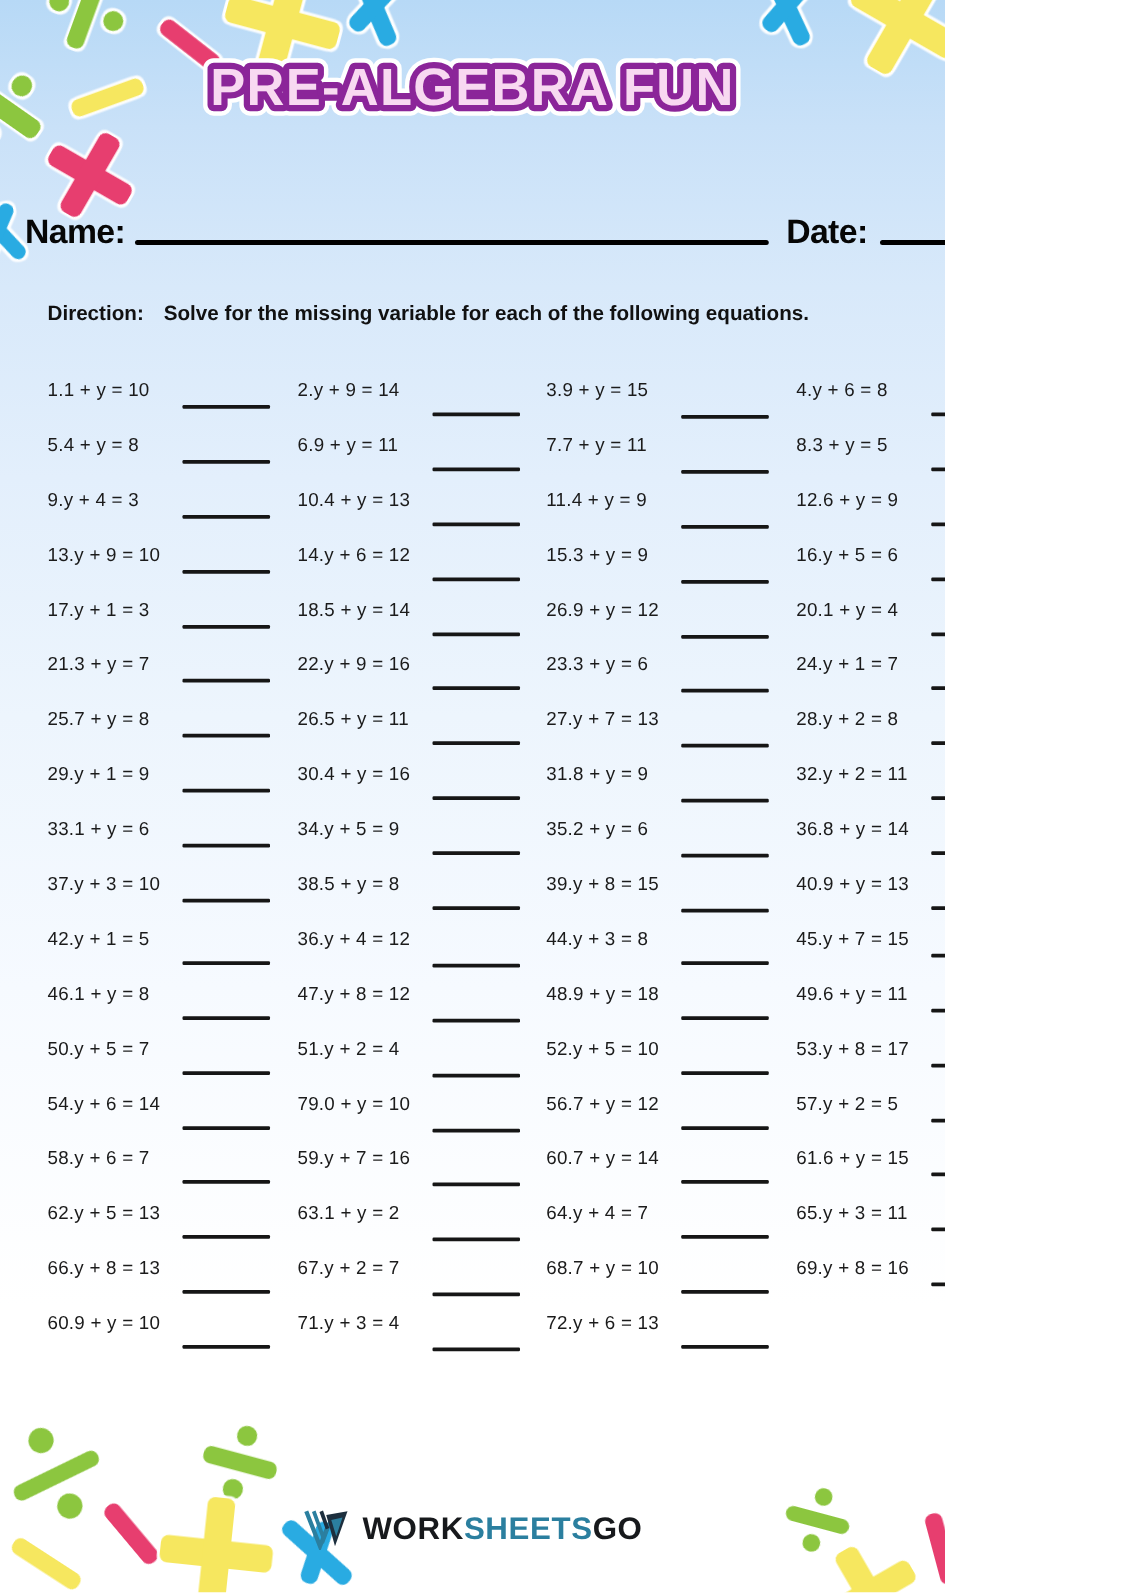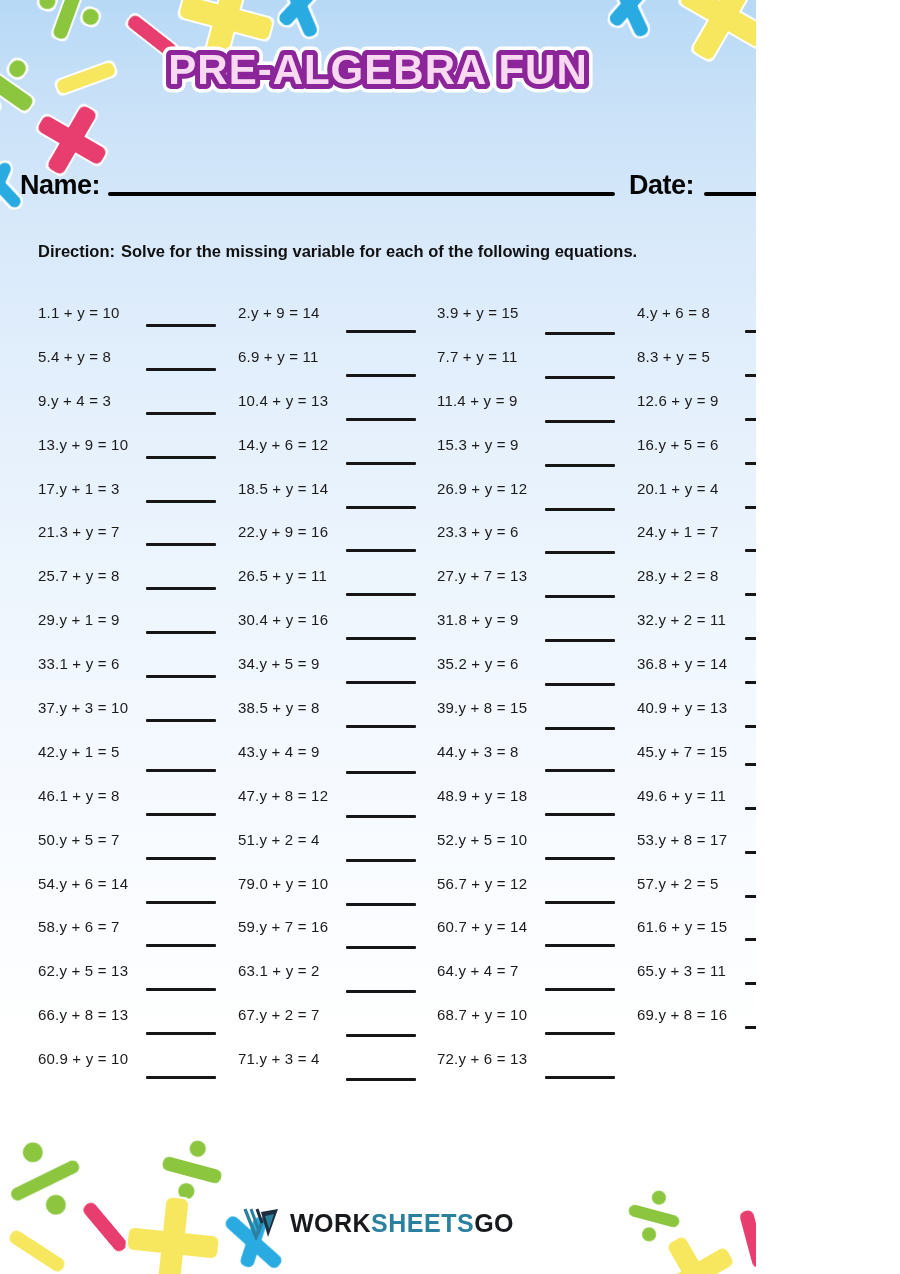--- a/index.html
+++ b/index.html
@@ -28,21 +28,21 @@
   .t-outer{fill:#ffffff;stroke:#ffffff;stroke-width:17;stroke-linejoin:round;}
   .t-inner{fill:#f8d9f1;stroke:#8b2599;stroke-width:10;stroke-linejoin:round;paint-order:stroke;}
   
   .name-row{position:absolute;top:170px;left:20px;width:844px;display:flex;align-items:flex-end;
     font-weight:bold;font-size:27px;color:#060606;z-index:2;letter-spacing:-0.5px;}
   .rule{height:4px;background:#000;border-radius:2px;}
   .name-rule{flex:1;margin:0 14px 5px 8px;}
   .date-rule{width:160px;margin:0 0 5px 10px;}
   
   .direction{position:absolute;top:242px;left:38px;margin:0;font-weight:bold;font-size:16.5px;color:#111;z-index:2;}
-  .direction .dir-label{margin-right:6px;}
+  .direction .dir-label{margin-right:16px;}
   
   .grid{position:absolute;top:300px;left:38px;width:830px;display:grid;
     grid-template-columns:200px 199px 200px 1fr;grid-auto-rows:43.9px;z-index:2;}
   .prob{position:relative;padding-top:2px;font-size:15px;line-height:21px;color:#1b1b1b;letter-spacing:0.2px;}
   .blank{position:absolute;left:108px;width:70px;height:3px;background:#161616;border-radius:1px;}
   .c0 .blank{top:24px;}
   .c1 .blank{top:30px;}
   .c2 .blank{top:32px;}
   .c3 .blank{top:30px;}
   
@@ -221,21 +221,21 @@
       <div class="prob c3"><span>32.y + 2 = 11</span><span class="blank"></span></div>
       <div class="prob c0"><span>33.1 + y = 6</span><span class="blank"></span></div>
       <div class="prob c1"><span>34.y + 5 = 9</span><span class="blank"></span></div>
       <div class="prob c2"><span>35.2 + y = 6</span><span class="blank"></span></div>
       <div class="prob c3"><span>36.8 + y = 14</span><span class="blank"></span></div>
       <div class="prob c0"><span>37.y + 3 = 10</span><span class="blank"></span></div>
       <div class="prob c1"><span>38.5 + y = 8</span><span class="blank"></span></div>
       <div class="prob c2"><span>39.y + 8 = 15</span><span class="blank"></span></div>
       <div class="prob c3"><span>40.9 + y = 13</span><span class="blank"></span></div>
       <div class="prob c1"><span>42.y + 1 = 5</span><span class="blank"></span></div>
-      <div class="prob c2"><span>43.y + 4 = 9</span><span class="blank"></span></div>
+      <div class="prob c2"><span>36.y + 4 = 12</span><span class="blank"></span></div>
       <div class="prob c3"><span>44.y + 3 = 8</span><span class="blank"></span></div>
       <div class="prob c0"><span>45.y + 7 = 15</span><span class="blank"></span></div>
       <div class="prob c1"><span>46.1 + y = 8</span><span class="blank"></span></div>
       <div class="prob c2"><span>47.y + 8 = 12</span><span class="blank"></span></div>
       <div class="prob c3"><span>48.9 + y = 18</span><span class="blank"></span></div>
       <div class="prob c0"><span>49.6 + y = 11</span><span class="blank"></span></div>
       <div class="prob c1"><span>50.y + 5 = 7</span><span class="blank"></span></div>
       <div class="prob c2"><span>51.y + 2 = 4</span><span class="blank"></span></div>
       <div class="prob c3"><span>52.y + 5 = 10</span><span class="blank"></span></div>
       <div class="prob c0"><span>53.y + 8 = 17</span><span class="blank"></span></div>

